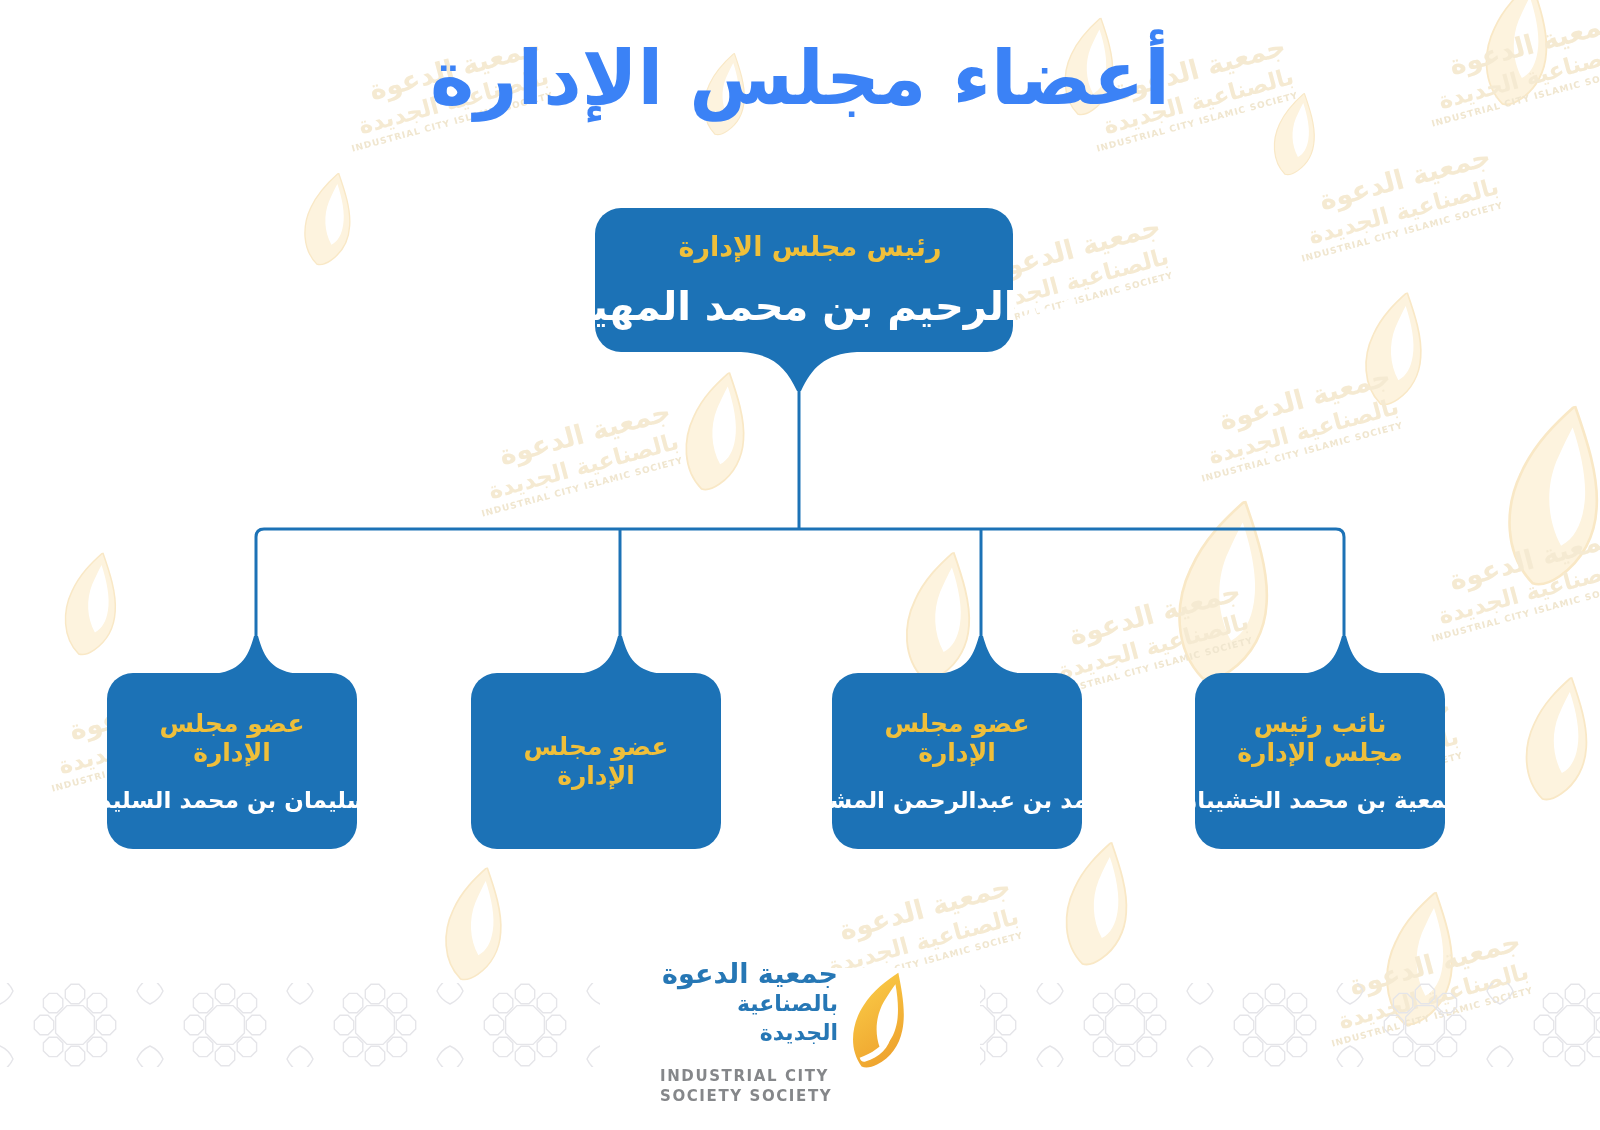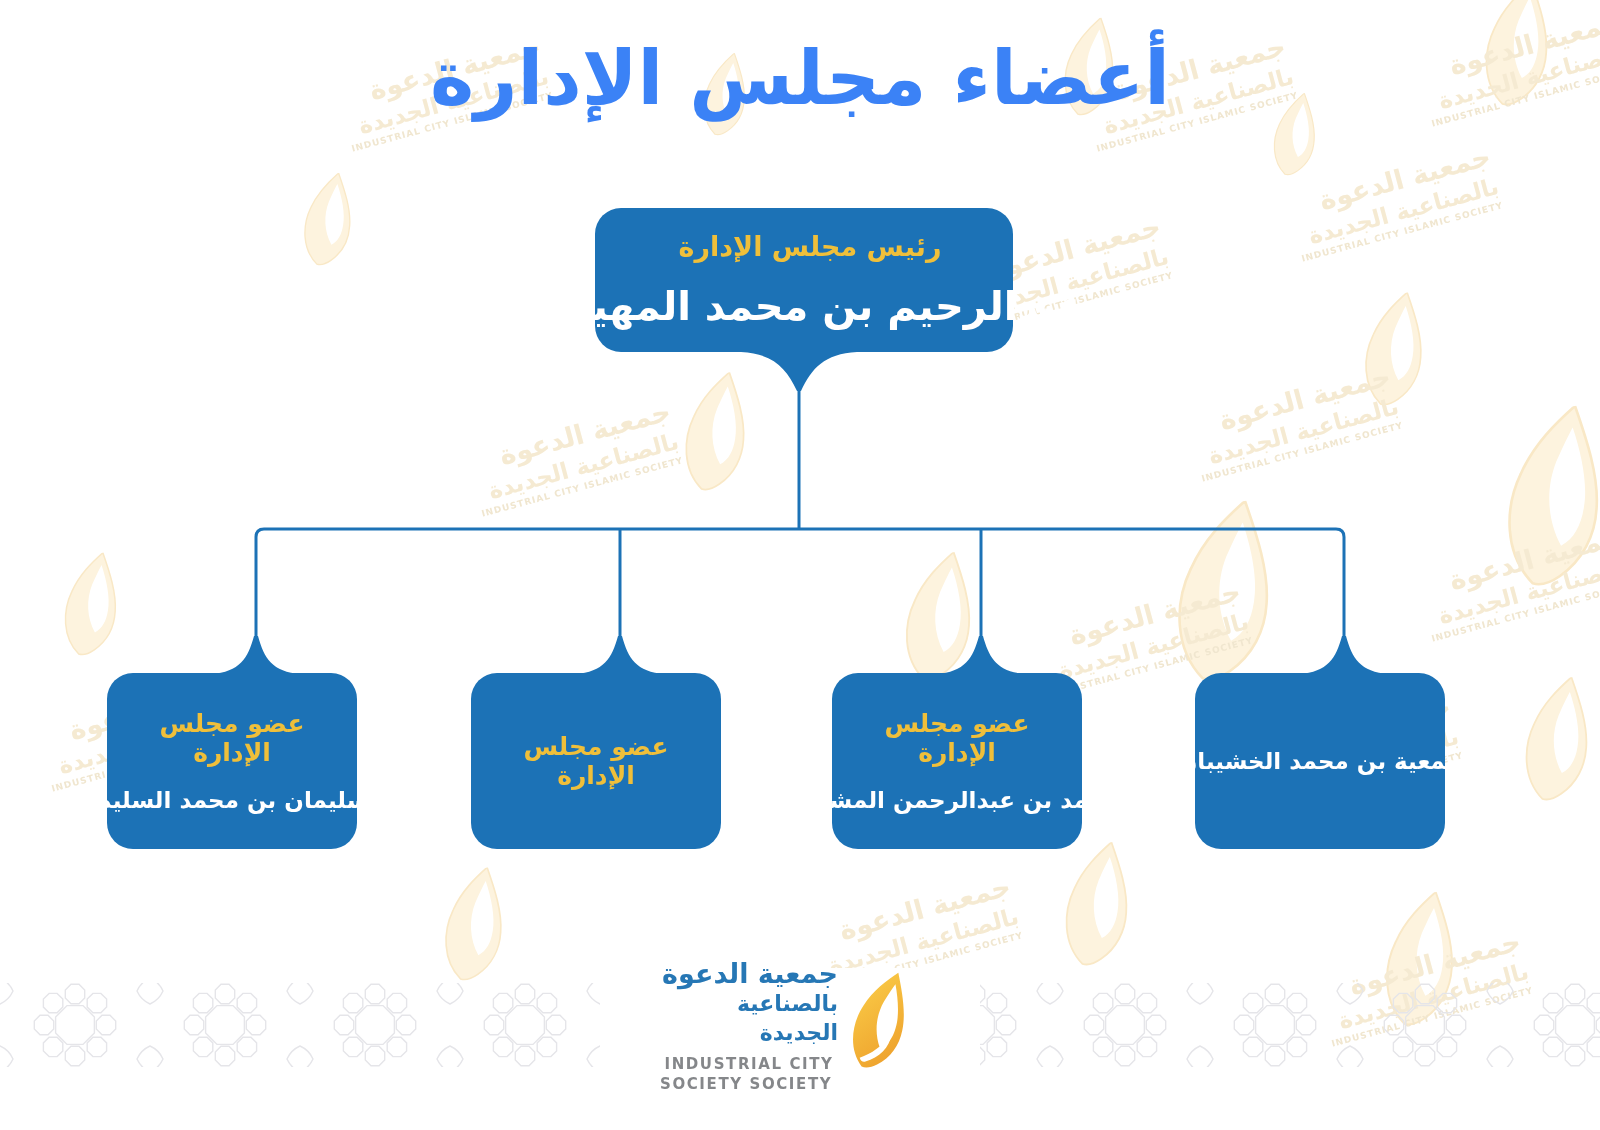--- a/index.html
+++ b/index.html
@@ -40,21 +40,21 @@
     position:absolute;left:0;top:34px;width:100%;text-align:center;z-index:4;
     font-size:75px;font-weight:bold;color:#3b82f6;direction:rtl;letter-spacing:0;
   }
   
   #logo-backdrop{position:absolute;left:600px;top:968px;width:380px;height:128px;background:#fff;z-index:2;}
   .logo{position:absolute;left:660px;top:958px;z-index:4;display:flex;align-items:flex-start;}
   .logo-text{width:178px;display:flex;flex-direction:column;}
   .logo-ar1{color:#2677b5;font-weight:bold;font-size:27px;direction:rtl;text-align:right;line-height:1.2;}
   .logo-ar2{color:#2677b5;font-weight:bold;font-size:22px;direction:rtl;text-align:right;line-height:1.3;}
   .logo-en{color:#85878a;font-weight:bold;font-size:15px;letter-spacing:1.6px;text-align:left;line-height:1.35;}
-  .logo-en.first{margin-top:6px;text-align:center;}
+  .logo-en.first{margin-top:18px;}
   .logo-flame{margin-left:12px;margin-top:14px;}
 </style>
 </head>
 <body>
 
 <div class="canvas">
 
   <div id="watermarks">
       <svg class="wm-flame" width="72" height="120" viewBox="0 0 60 100" style="left: 1480px; top: -15px;">
         <path d="M 12,97 C -2,78 2,52 14,34 C 24,18 38,8 50,0 C 54,20 58,42 54,60 C 51,75 42,88 28,95 C 22,98 16,99 12,97 Z" fill="#fdf3de" stroke="#f9e8c6" stroke-width="1.5"></path>
@@ -346,20 +346,21 @@
     <div class="name">سليمان بن محمد السليم</div>
   </div>
   <div class="node node-child" style="left:471px;">
     <div class="role">عضو مجلس الإدارة</div>
   </div>
   <div class="node node-child" style="left:832px;">
     <div class="role">عضو مجلس الإدارة</div>
     <div class="name">محمد بن عبدالرحمن المشيلح</div>
   </div>
   <div class="node node-child" style="left:1195px;">
+    <div class="role">نائب رئيس مجلس الإدارة</div>
     <div class="name">جمعية بن محمد الخشيبان</div>
   </div>
 
   <div class="logo">
     <div class="logo-text">
       <div class="logo-ar1">جمعية الدعوة</div>
       <div class="logo-ar2">بالصناعية الجديدة</div>
       <div class="logo-en first">INDUSTRIAL CITY</div>
       <div class="logo-en">SOCIETY SOCIETY</div>
     </div>

